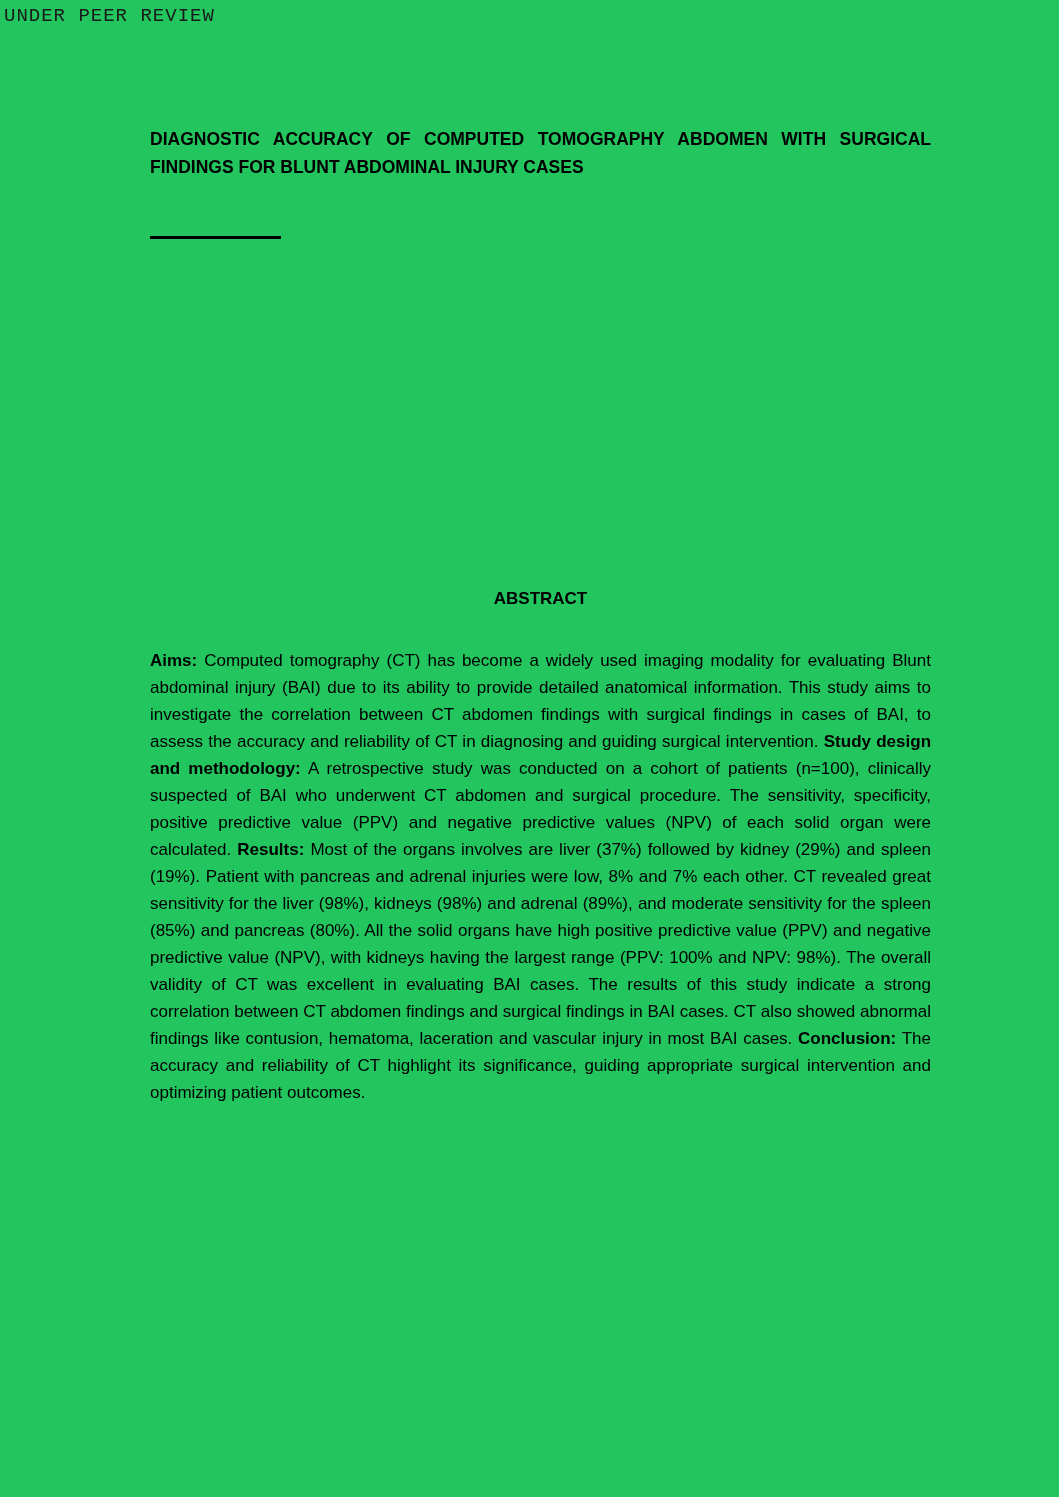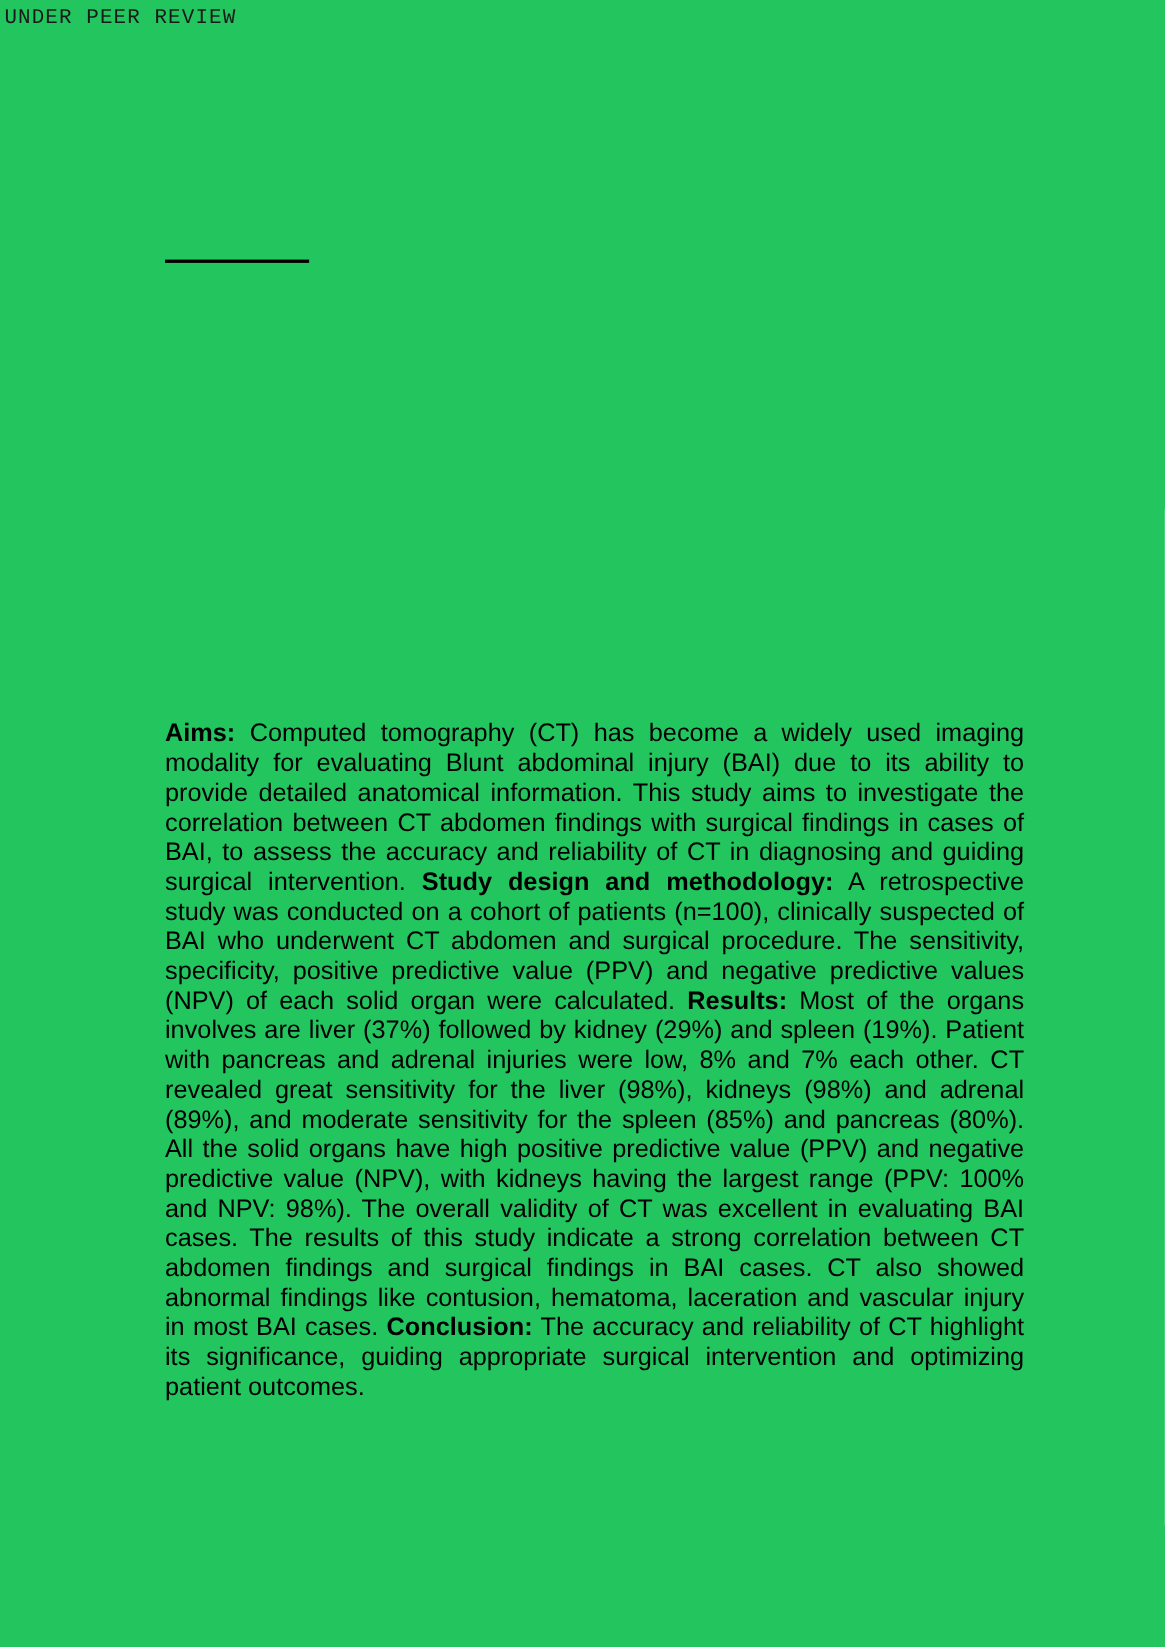--- a/index.html
+++ b/index.html
@@ -52,21 +52,21 @@
     width: 781px;
     font-size: 17px;
     font-weight: bold;
     text-align: center;
   }
   .abstract-para {
     position: absolute;
     left: 150px;
     top: 630px;
     width: 781px;
-    font-size: 23px;
+    font-size: 17px;
     line-height: 27px;
     text-align: justify;
     text-align-last: left;
   }
   .abstract-para .b {
     font-weight: bold;
   }
   .keywords {
     position: absolute;
     left: 150px;
@@ -78,20 +78,22 @@
     text-align-last: left;
   }
 </style>
 </head>
 <body>
 
 <div class="page">
 
   <div class="watermark">UNDER PEER REVIEW</div>
 
+  <div class="title">DIAGNOSTIC ACCURACY OF COMPUTED TOMOGRAPHY ABDOMEN WITH SURGICAL FINDINGS FOR BLUNT ABDOMINAL INJURY CASES</div>
 
   <div class="redaction-rule"></div>
 
+  <div class="abstract-heading">ABSTRACT</div>
 
   <p class="abstract-para"><span class="b">Aims:</span><span> Computed tomography (CT) has become a widely used imaging modality for evaluating Blunt abdominal injury (BAI) due to its ability to provide detailed anatomical information. This study aims to investigate the correlation between CT abdomen findings with surgical findings in cases of BAI, to assess the accuracy and reliability of CT in diagnosing and guiding surgical intervention. </span><span class="b">Study design and methodology:</span><span> A retrospective study was conducted on a cohort of patients (n=100), clinically suspected of BAI who underwent CT abdomen and surgical procedure. The sensitivity, specificity, positive predictive value (PPV) and negative predictive values (NPV) of each solid organ were calculated. </span><span class="b">Results:</span><span> Most of the organs involves are liver (37%) followed by kidney (29%) and spleen (19%). Patient with pancreas and adrenal injuries were low, 8% and 7% each other. CT revealed great sensitivity for the liver (98%), kidneys (98%) and adrenal (89%), and moderate sensitivity for the spleen (85%) and pancreas (80%). All the solid organs have high positive predictive value (PPV) and negative predictive value (NPV), with kidneys having the largest range (PPV: 100% and NPV: 98%). The overall validity of CT was excellent in evaluating BAI cases. The results of this study indicate a strong correlation between CT abdomen findings and surgical findings in BAI cases. CT also showed abnormal findings like contusion, hematoma, laceration and vascular injury in most BAI cases. </span><span class="b">Conclusion:</span><span> The accuracy and reliability of CT highlight its significance, guiding appropriate surgical intervention and optimizing patient outcomes.</span></p>
 
 
 </div>
 
 </body></html>

